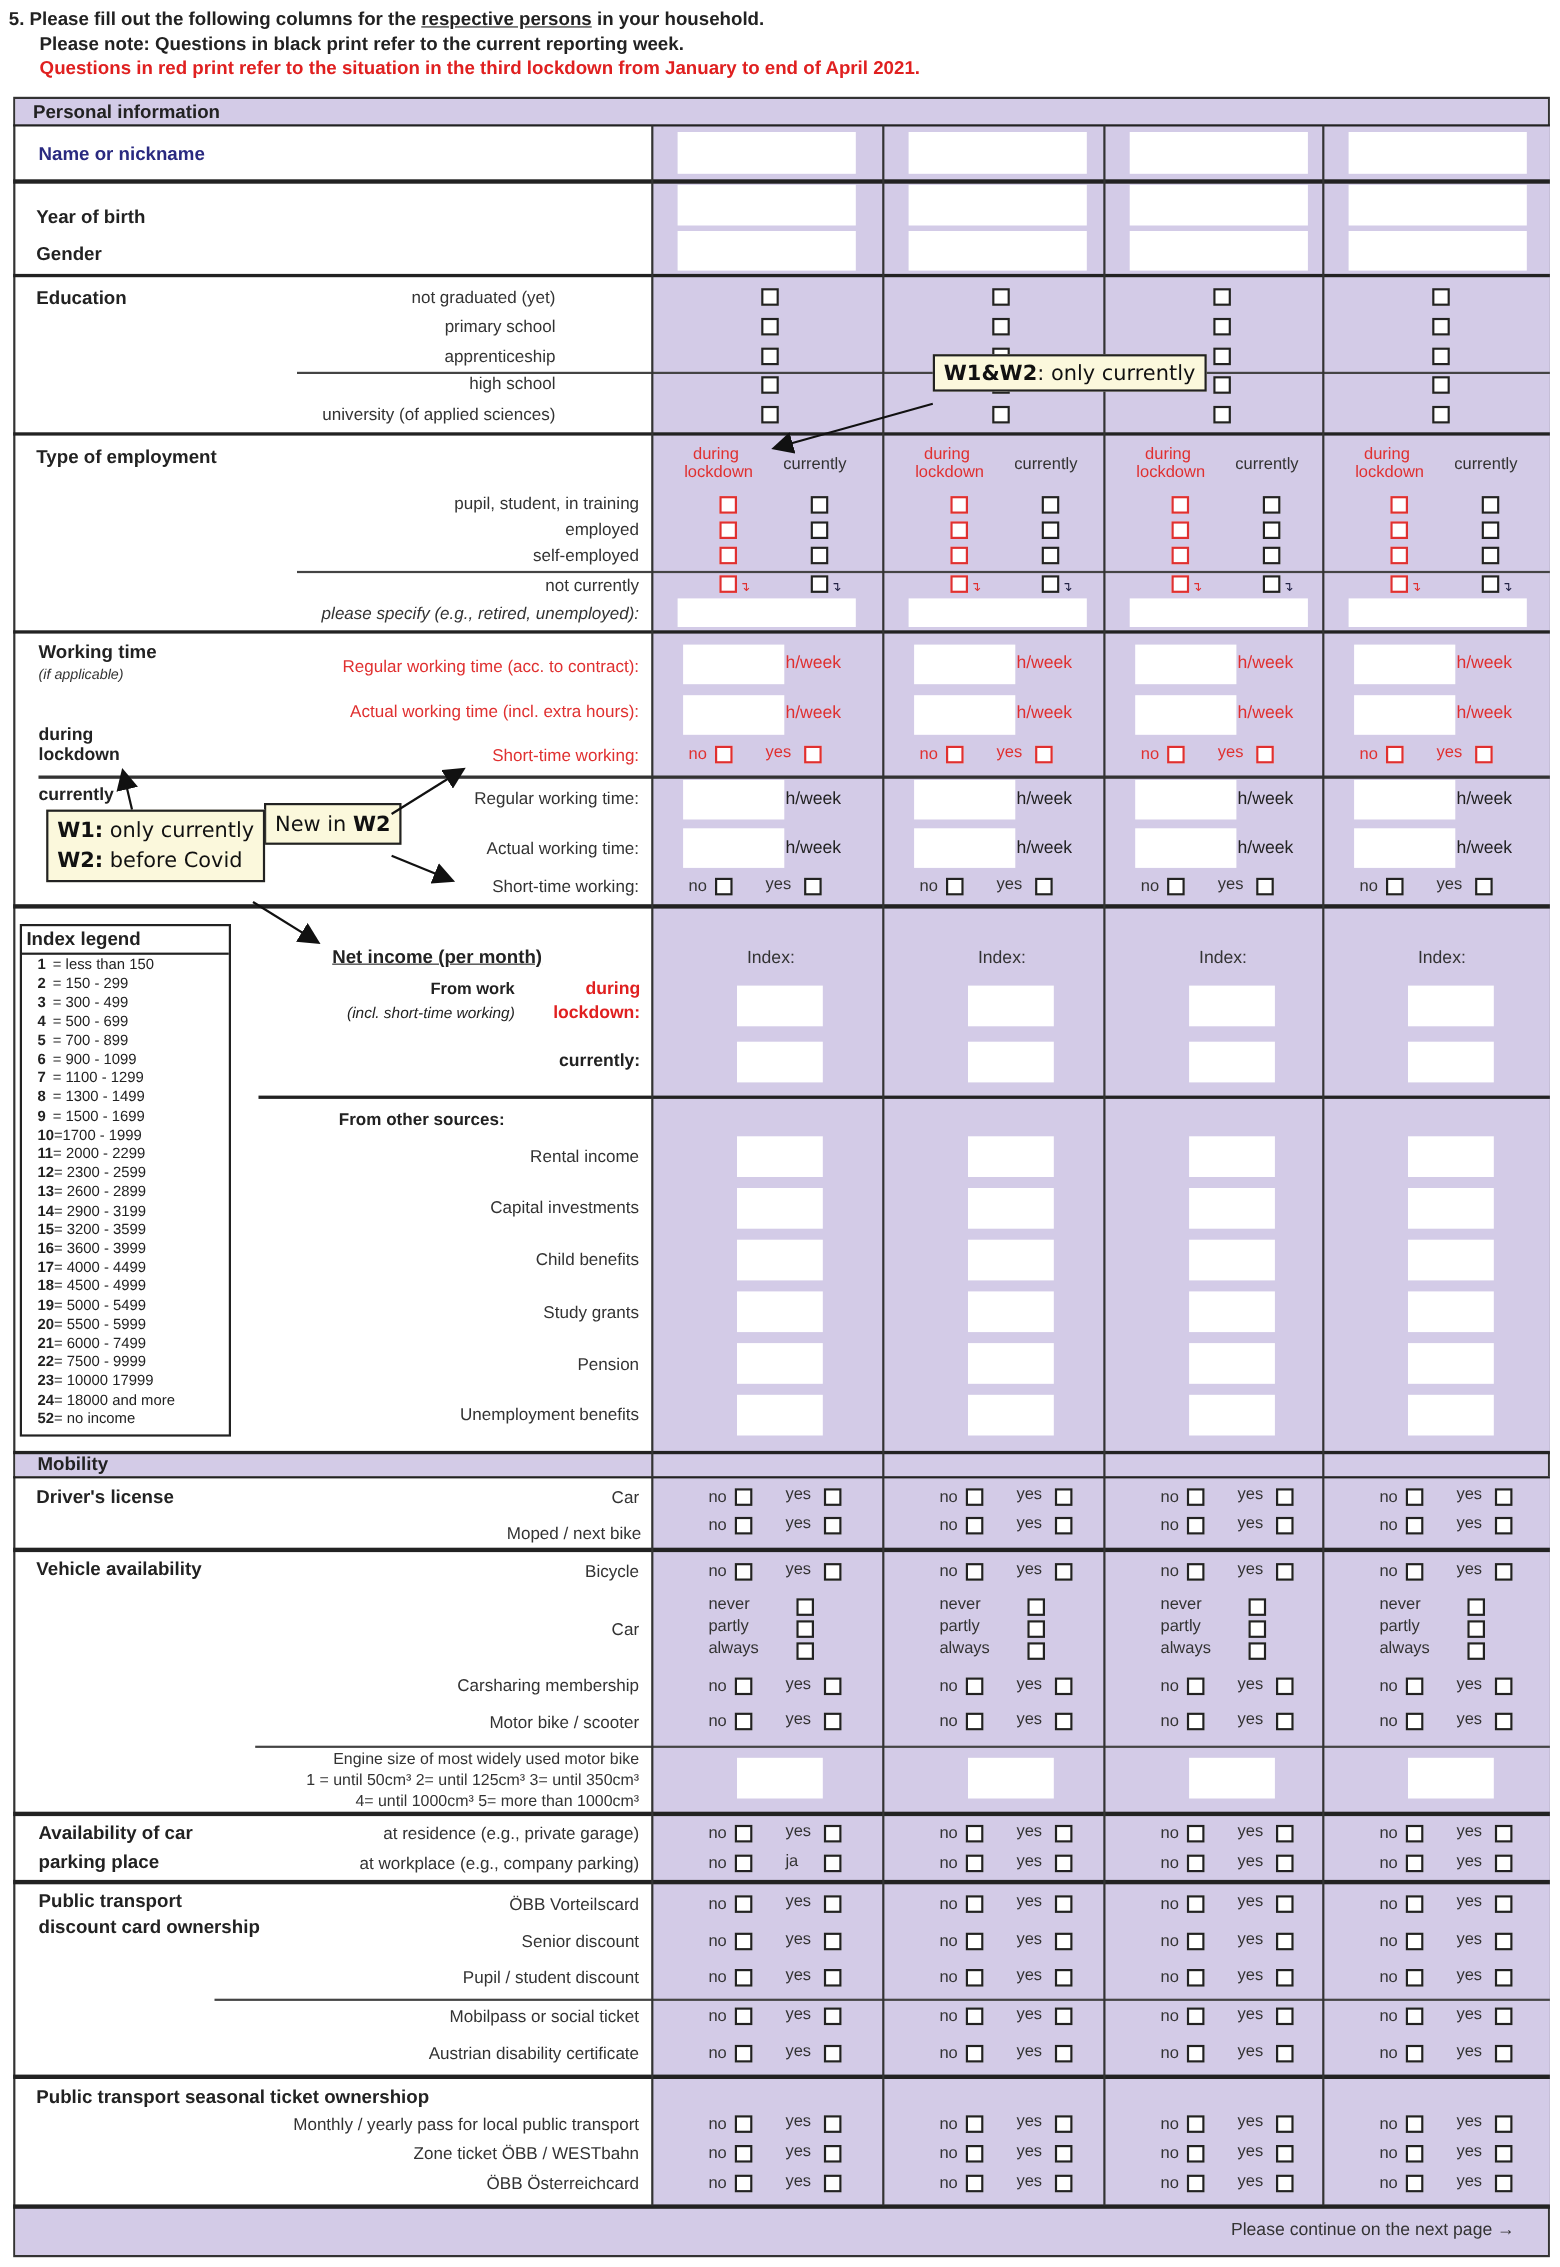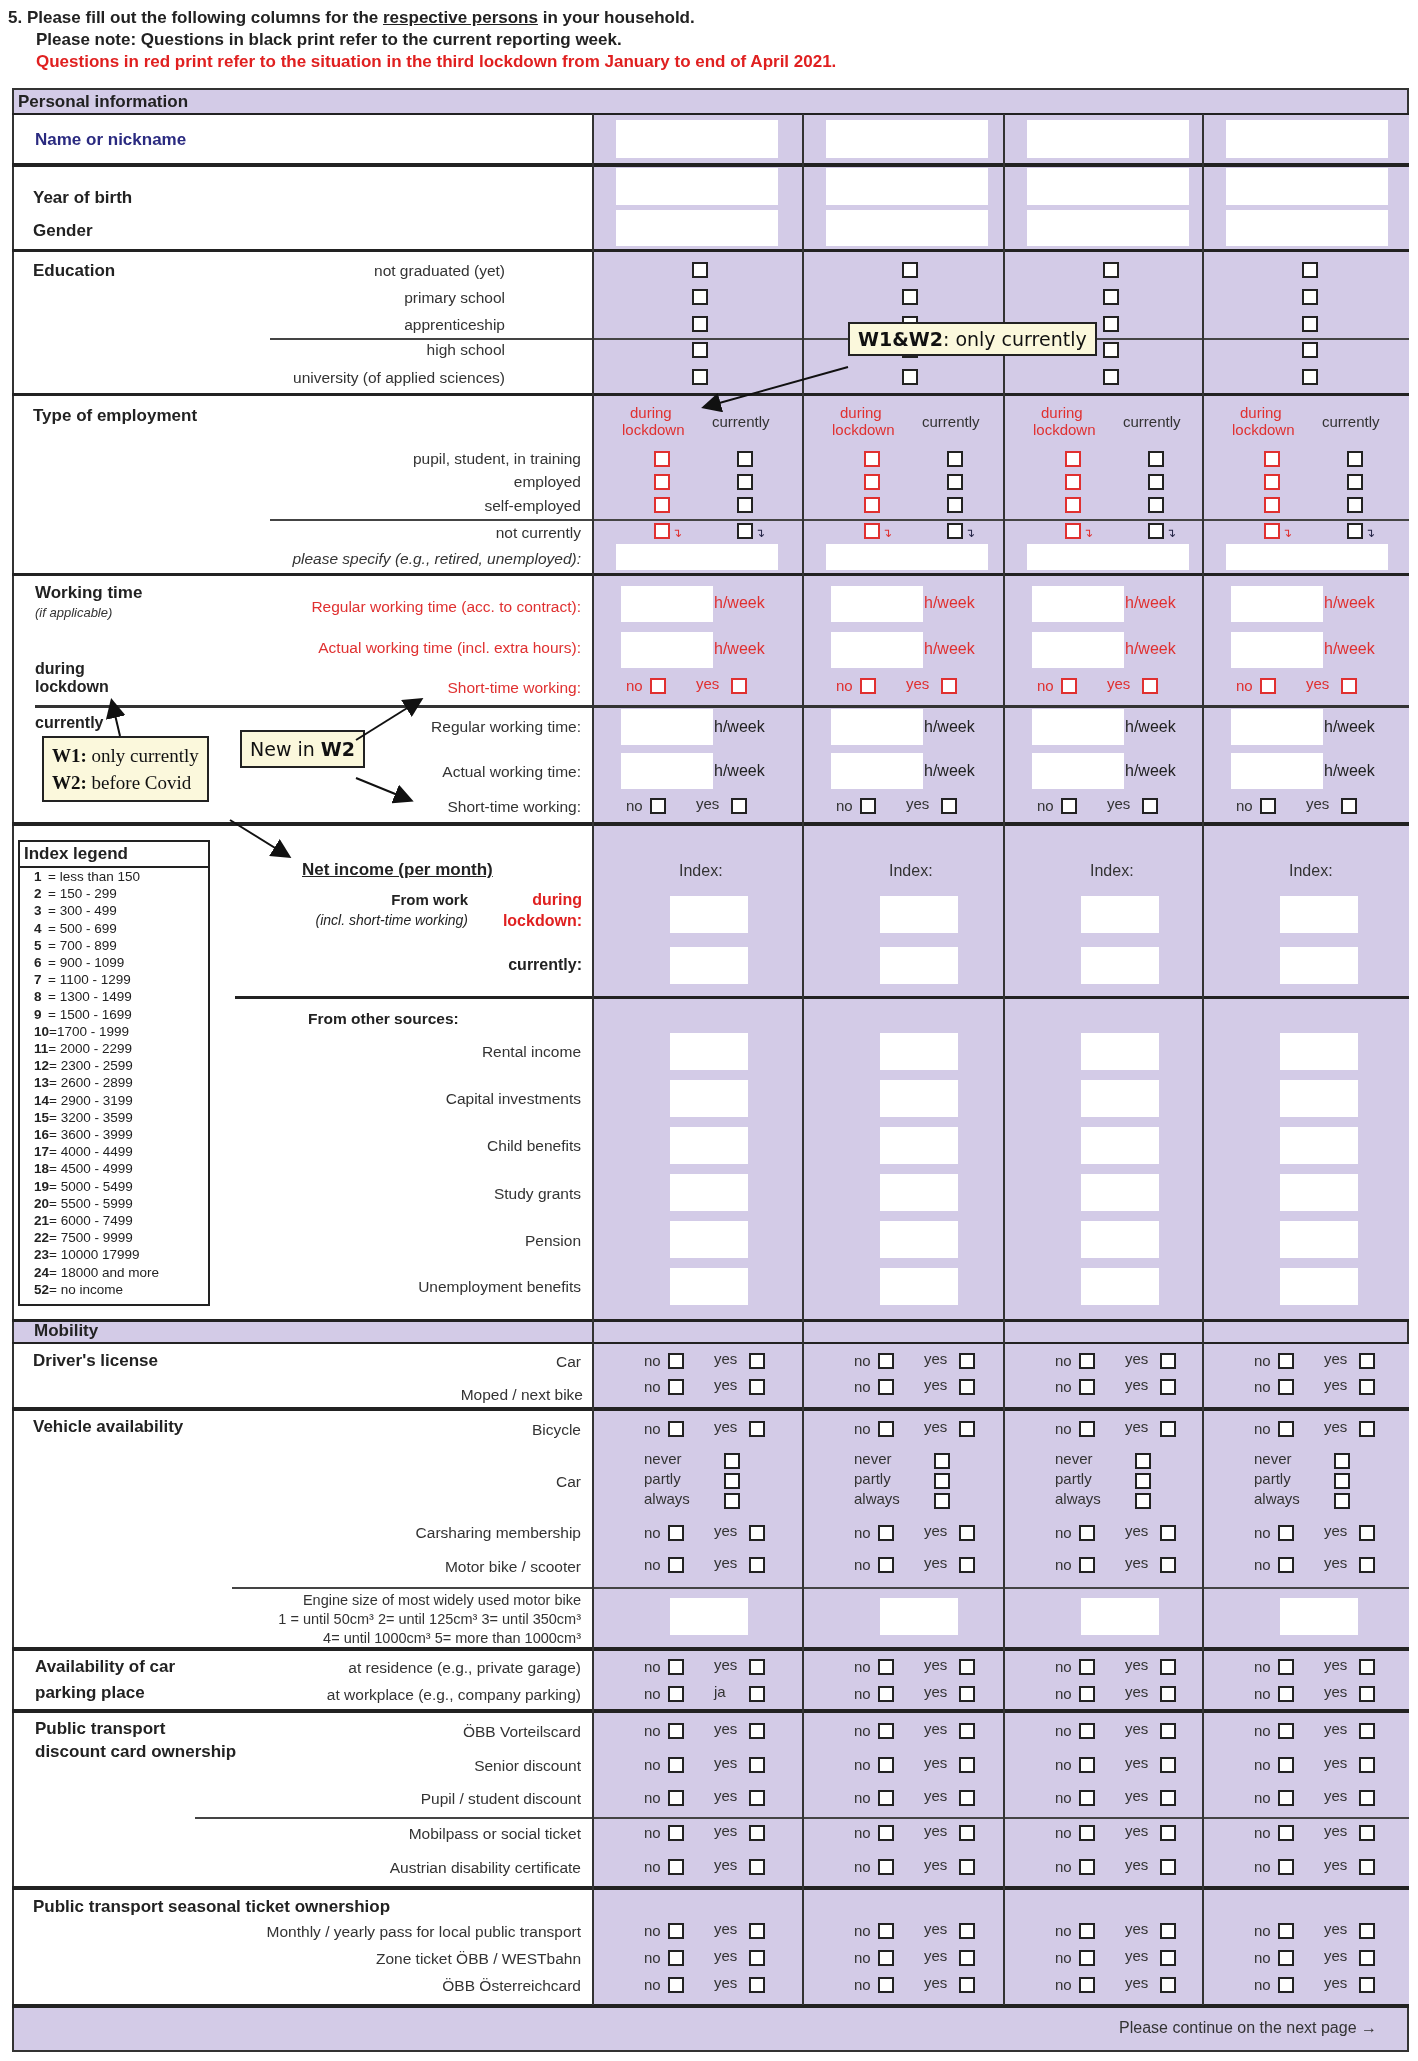--- a/index.html
+++ b/index.html
@@ -36,21 +36,21 @@
   </div>
   <div class="abs intro" style="top:30px; left:36px;">Please note: Questions in black print refer to the current reporting week.</div>
   <div class="abs intro red" style="top:52px; left:36px;">Questions in red print refer to the situation in the third lockdown from January to end of April 2021.</div>
 
   <div class="abs tbl"></div>
 
   <div class="abs lav" style="left:593px; top:114px; width:816px; height:1206px;"></div>
   <div class="abs lav" style="left:593px; top:1342px; width:816px; height:663px;"></div>
 
   <div class="abs lav" style="left:14px; top:90px; width:1393px; height:24px;">
-    <span class="sect-title" style="position:absolute; left:4px; top:2px;">Personal information</span>
+    <span class="sect-title" style="position:absolute; left:16px; top:2px;">Personal information</span>
   </div>
   <div class="abs lav" style="left:14px; top:1320px; width:1393px; height:22px;">
     <span class="sect-title" style="position:absolute; left:20px; top:1px;">Mobility</span>
   </div>
   <div class="abs lav" style="left:14px; top:2005px; width:1393px; height:45px;">
     <span style="position:absolute; right:30px; top:14px; font-size:16px; color:#333;">Please continue on the next page →</span>
   </div>
 
   <div class="hline" style="top:113px; height:2px;"></div>
   <div class="hline" style="top:163px; height:4px;"></div>
@@ -642,21 +642,21 @@
       <span class="small" style="position: absolute; left: 1324px; top: 1974px; color: rgb(51, 51, 51);">yes</span>
       <div class="cb" style="position: absolute; left: 1359px; top: 1977px;"></div>
     </div>
 
   <div class="callout" style="left:848px; top:322px;">
     <b>W1&amp;W2</b><span>: only currently</span>
   </div>
   <div class="callout" style="left:240px; top:730px; padding:6px 8px;">
     <span>New in </span><b>W2</b>
   </div>
-  <div class="callout" style="left:42px; top:736px; line-height:27px;font-family:Liberation Serif, serif;">
+  <div class="callout" style="left:42px; top:736px; line-height:27px;">
     <div><b>W1:</b><span> only currently</span></div>
     <div><b>W2:</b><span> before Covid</span></div>
   </div>
 
   <svg class="abs" style="left:0; top:0;" width="1418" height="2061" pointer-events="none">
     <defs>
       <marker id="ah" markerWidth="10" markerHeight="10" refX="8" refY="5" orient="auto">
         <path d="M0,0 L10,5 L0,10 z" fill="#111"></path>
       </marker>
     </defs>

